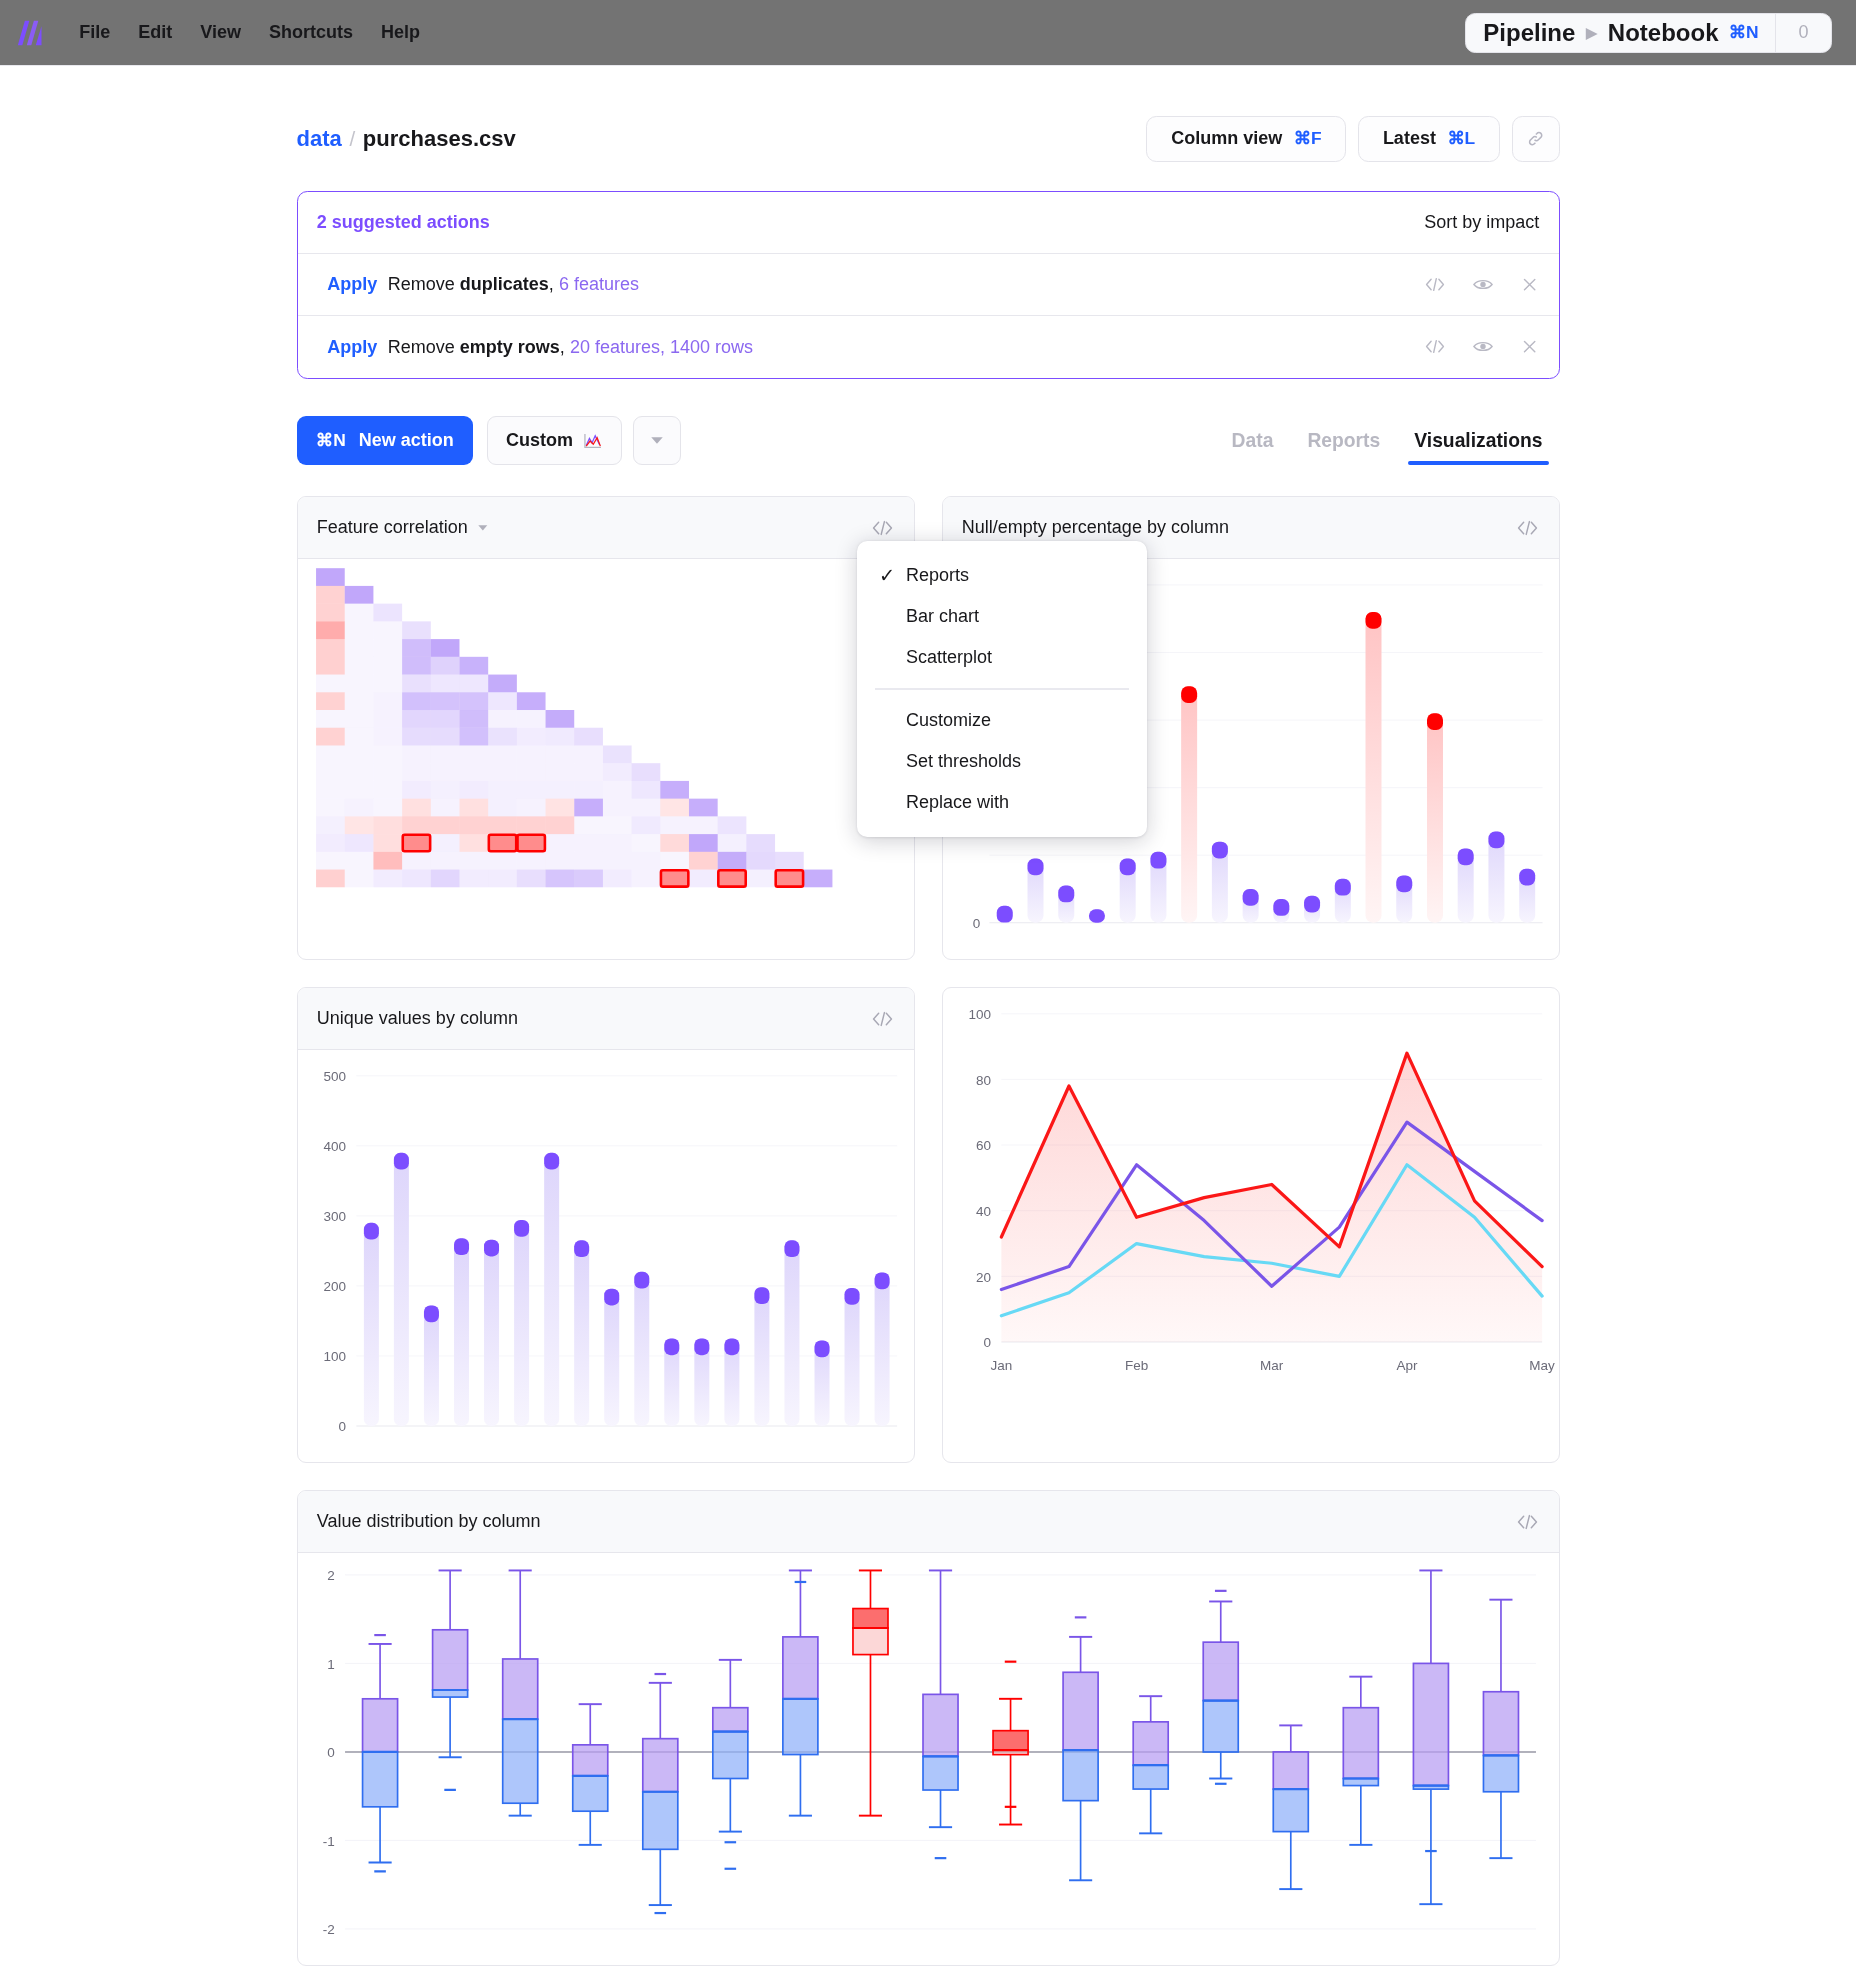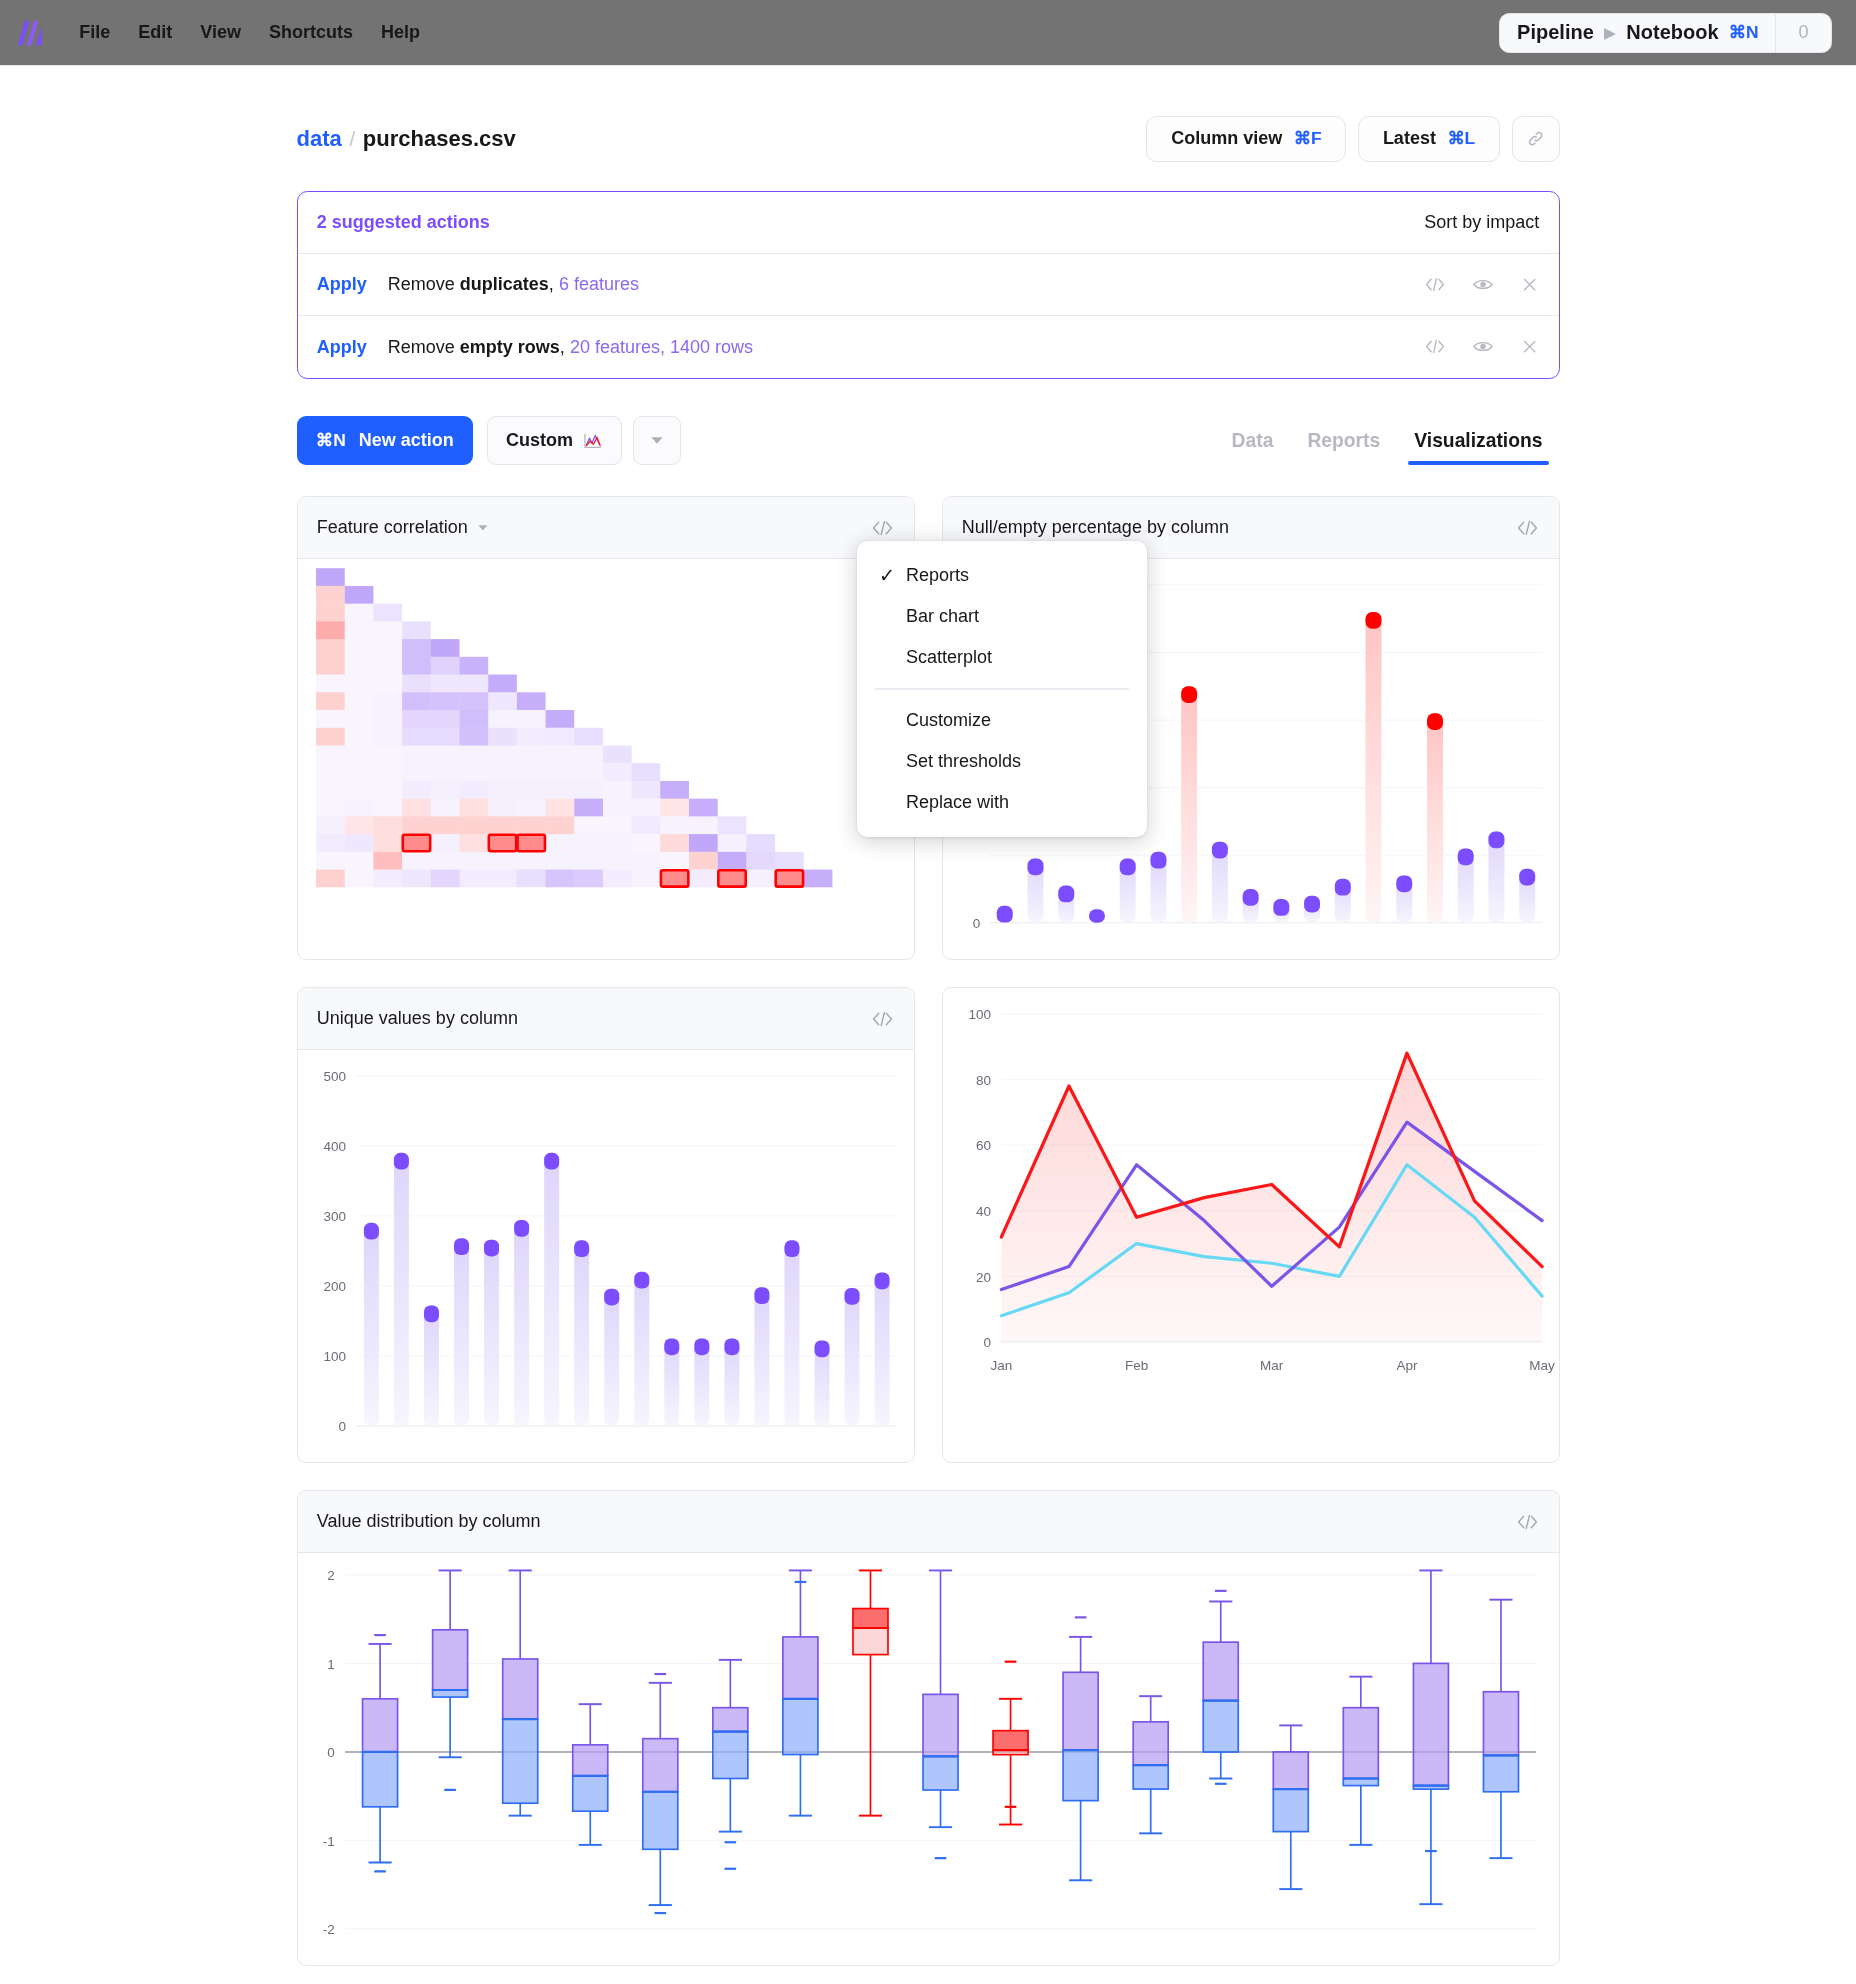--- a/index.html
+++ b/index.html
@@ -28,28 +28,28 @@
     padding: 6.4px 14px; border-radius: 6.4px; cursor: default;
   }
   .menubar-right { margin-left: auto; display:flex; align-items:center; }
   .pipeline-pill {
     display: flex; align-items: center;
     border: 1.3px solid #e4e4ea; border-radius: 10.3px;
     background: #f8f9fb; height: 40px;
   }
   .pipeline-pill .seg { display:flex; align-items:center; gap: 10.3px; padding: 0 17px; height: 100%; }
   .pipeline-pill .divider { width: 1.3px; height: 100%; background: #e4e4ea; }
-  .pp-label { font-size: 20px; font-weight: 700; color: #18181b; }
+  .pp-label { font-size: 24px; font-weight: 700; color: #18181b; }
   .pp-arrow { color:#b0b0bb; font-size: 15.5px; line-height: 1; }
   .kbd { font-size: 17.4px; font-weight: 700; color: #1f5eff; letter-spacing: -0.3px;}
   .pp-count { font-size: 18px; color: #b0b0bb; padding: 0 22px; font-weight: 500;}
 
   
   .page { width: 1856px; padding: 0; }
-  .content { width: 1263px; margin: 0 auto; padding-top: 50px; }
+  .content { width: 1263px; margin: 0 auto; padding-top: 50px; text-align: center; }
 
   
   .crumbrow { display:flex; align-items:center; height: 45px; margin-bottom: 30px; }
   .crumb { font-size: 22px; font-weight: 700; }
   .crumb.link { color: #1f5eff; }
   .crumb-sep { color: #c4c4cc; font-size: 20.6px; margin: 0 7.7px; font-weight: 400;}
   .crumb.cur { color: #18181b; }
   .crumbrow .right { margin-left:auto; display:flex; align-items:center; gap: 11.6px; }
   .btn-outline {
     border: 1.3px solid #e4e4ea; border-radius: 10.3px; background:#fdfdfe;

